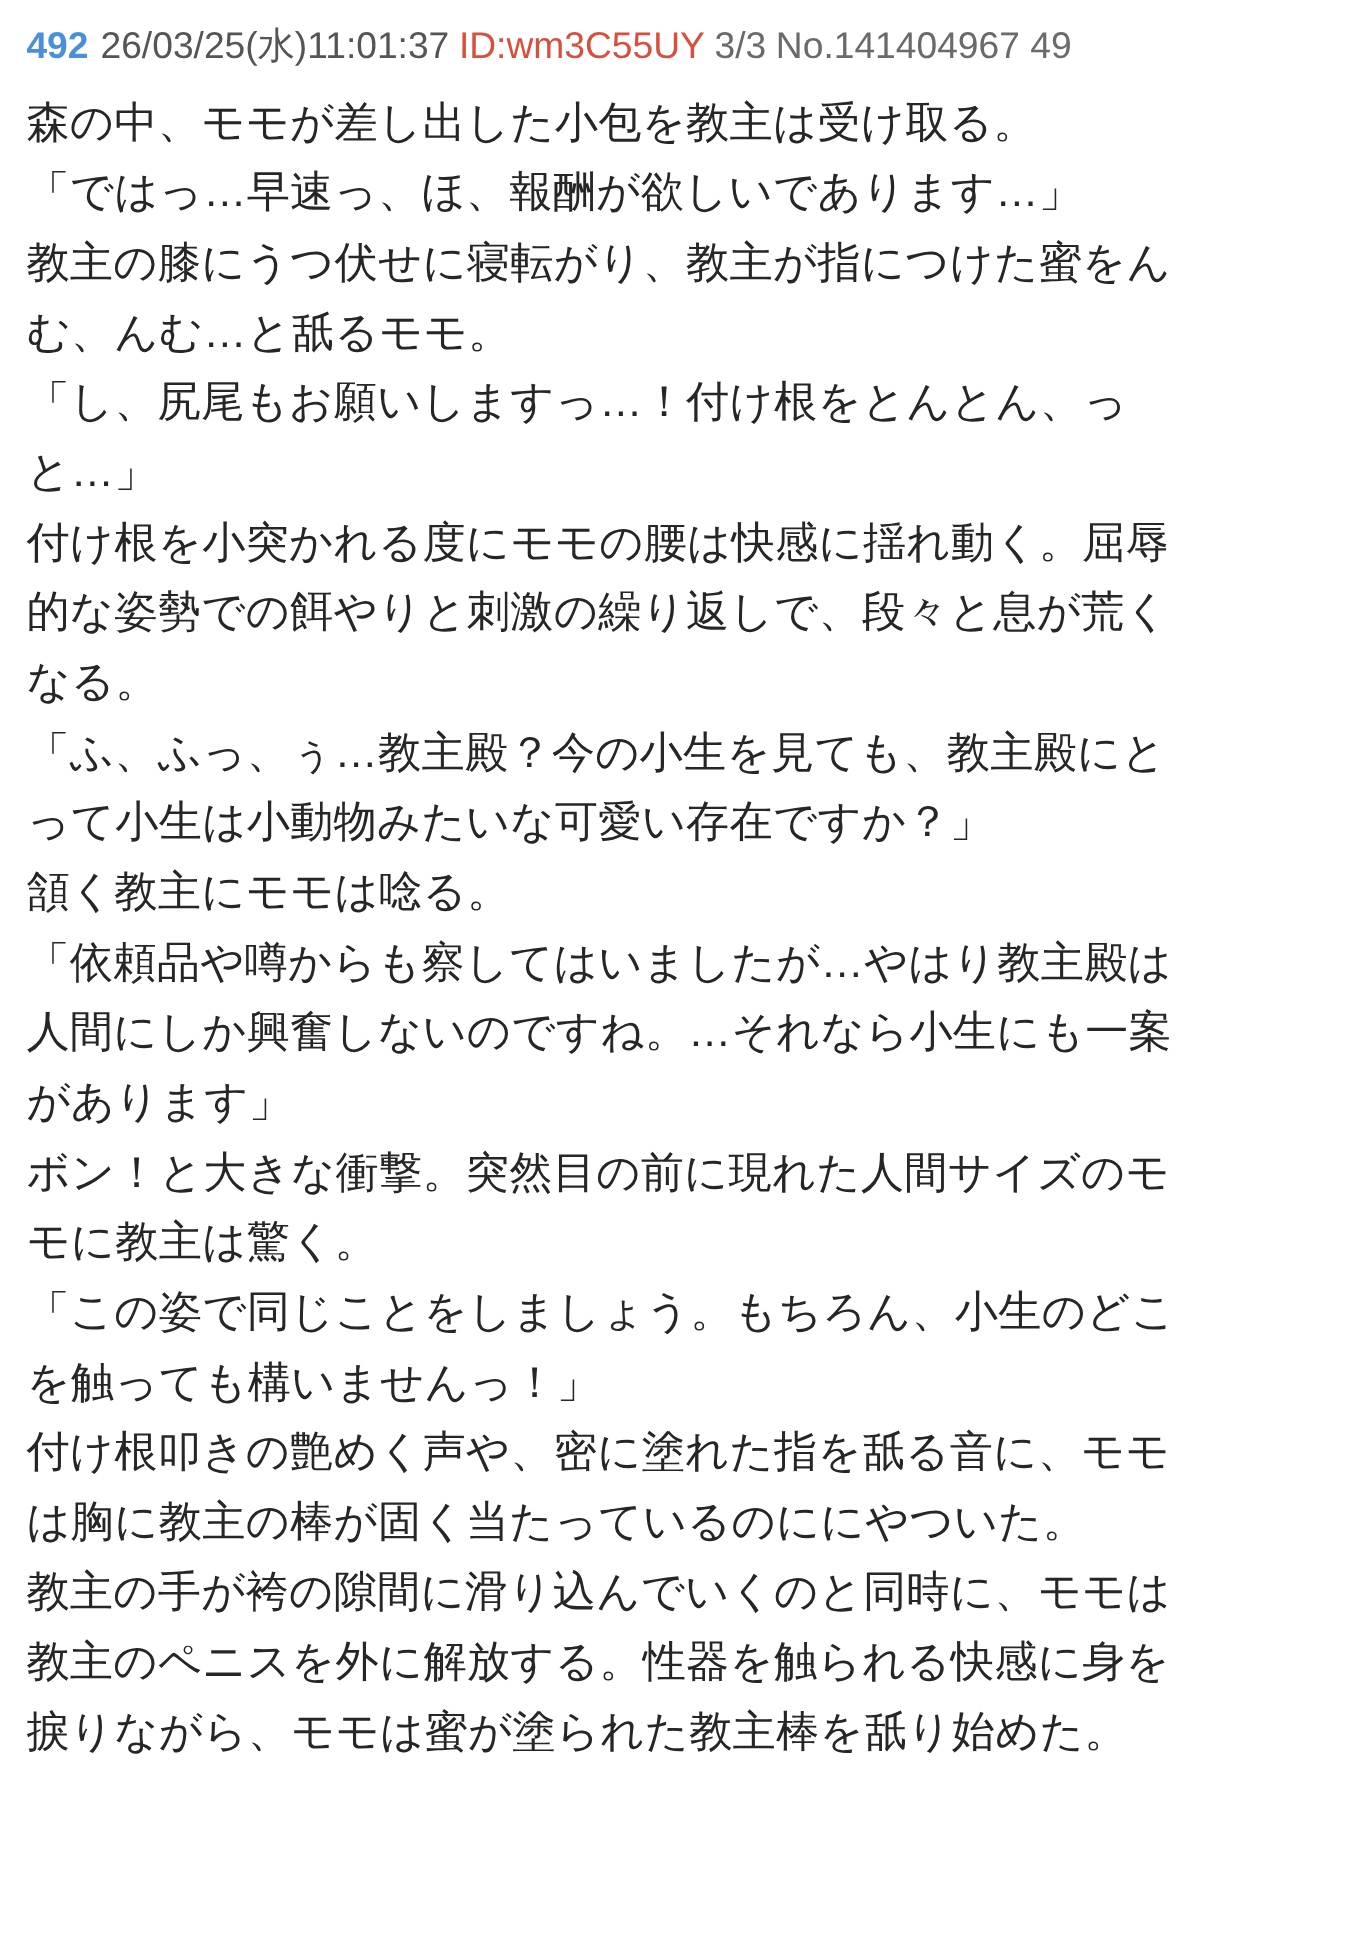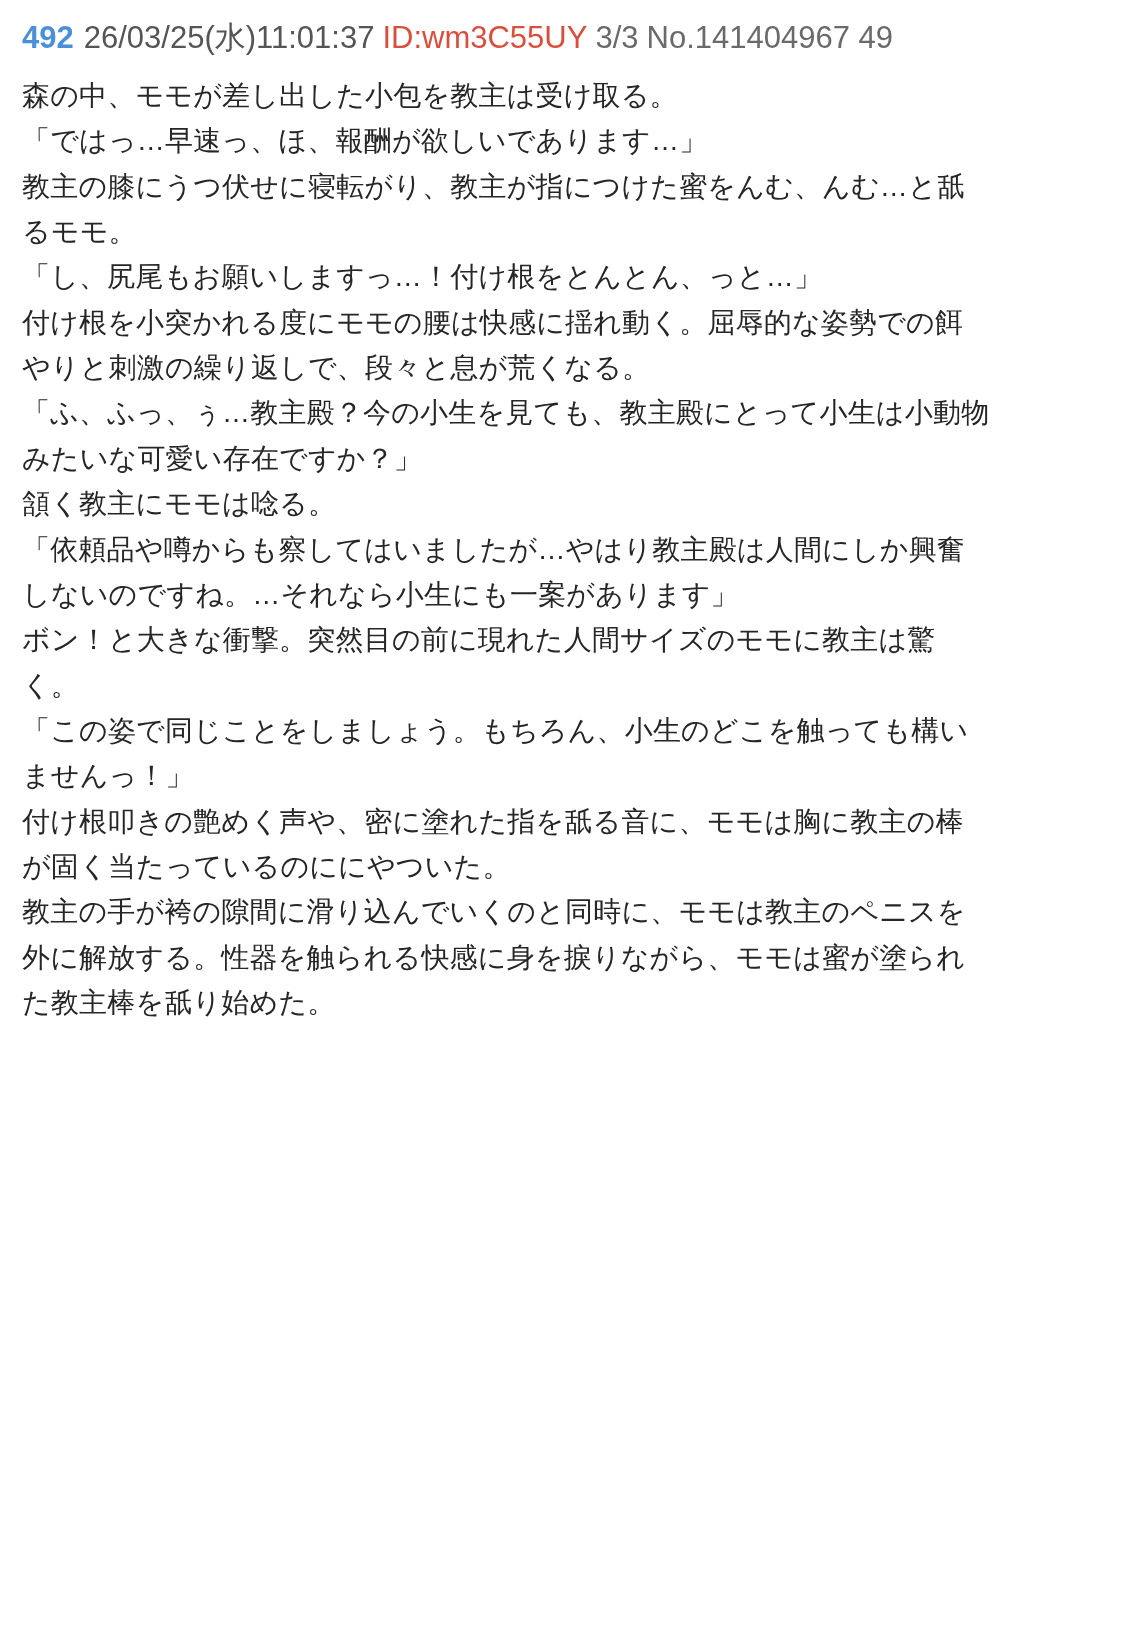--- a/index.html
+++ b/index.html
@@ -39,21 +39,21 @@
     margin-right: 8px;
   }
   .post-count {
     color: #6a6a6a;
     margin-right: 8px;
   }
   .post-no {
     color: #6a6a6a;
   }
   .post-body {
-    font-size: 28px;
+    font-size: 36px;
     line-height: 1.62;
     color: #262626;
     letter-spacing: 0.2px;
     white-space: pre-wrap;
     word-break: break-word;
     padding-bottom: 30px;
   }
 </style>
 </head>
 <body>

